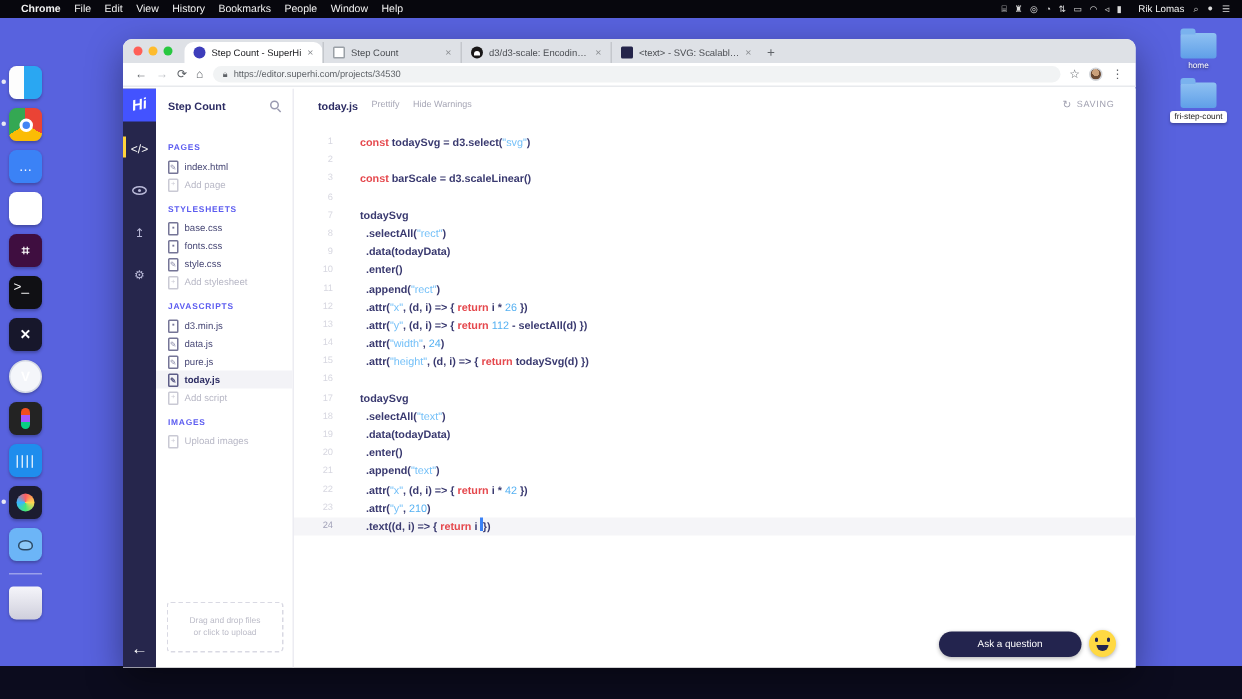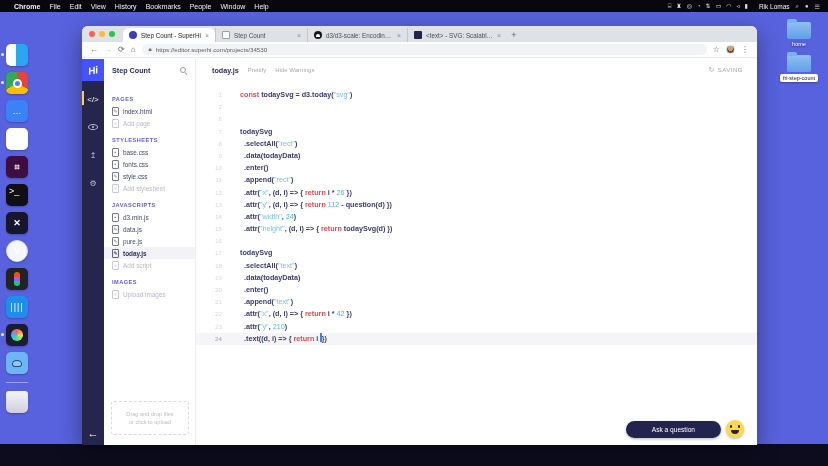--- a/index.html
+++ b/index.html
@@ -320,27 +320,31 @@
           <span class="ed-act">Prettify</span>
           <span class="ed-act">Hide Warnings</span>
           <span class="ed-status">
             <span class="sp">↻</span>
             <span>SAVING</span>
           </span>
         </div>
         <div class="code" id="code-area">
             <div class="cl">
               <span class="ln">1</span>
-              <span class="ct"><span class="tok-k">const </span><span class="tok-p">todaySvg = d3.today(</span><span class="tok-s">"svg"</span><span class="tok-p">)</span></span>
+              <span class="ct"><span class="tok-k">const </span><span class="tok-p">todaySvg = d3.select(</span><span class="tok-s">"svg"</span><span class="tok-p">)</span></span>
             </div>
             <div class="cl">
               <span class="ln">2</span>
               <span class="ct"></span>
             </div>
             <div class="cl">
+              <span class="ln">3</span>
+              <span class="ct"><span class="tok-k">const </span><span class="tok-p">barScale = d3.scaleLinear()</span></span>
+            </div>
+            <div class="cl">
               <span class="ln">6</span>
               <span class="ct"></span>
             </div>
             <div class="cl">
               <span class="ln">7</span>
               <span class="ct"><span class="tok-p">todaySvg</span></span>
             </div>
             <div class="cl">
               <span class="ln">8</span>
               <span class="ct"><span class="tok-p">  .selectAll(</span><span class="tok-s">"rect"</span><span class="tok-p">)</span></span>
@@ -356,21 +360,21 @@
             <div class="cl">
               <span class="ln">11</span>
               <span class="ct"><span class="tok-p">  .append(</span><span class="tok-s">"rect"</span><span class="tok-p">)</span></span>
             </div>
             <div class="cl">
               <span class="ln">12</span>
               <span class="ct"><span class="tok-p">  .attr(</span><span class="tok-s">"x"</span><span class="tok-p">, (d, i) =&gt; { </span><span class="tok-k">return</span><span class="tok-p"> i * </span><span class="tok-n">26</span><span class="tok-p"> })</span></span>
             </div>
             <div class="cl">
               <span class="ln">13</span>
-              <span class="ct"><span class="tok-p">  .attr(</span><span class="tok-s">"y"</span><span class="tok-p">, (d, i) =&gt; { </span><span class="tok-k">return</span><span class="tok-p"> </span><span class="tok-n">112</span><span class="tok-p"> - question(d) })</span></span>
+              <span class="ct"><span class="tok-p">  .attr(</span><span class="tok-s">"y"</span><span class="tok-p">, (d, i) =&gt; { </span><span class="tok-k">return</span><span class="tok-p"> </span><span class="tok-n">112</span><span class="tok-p"> - selectAll(d) })</span></span>
             </div>
             <div class="cl">
               <span class="ln">14</span>
               <span class="ct"><span class="tok-p">  .attr(</span><span class="tok-s">"width"</span><span class="tok-p">, </span><span class="tok-n">24</span><span class="tok-p">)</span></span>
             </div>
             <div class="cl">
               <span class="ln">15</span>
               <span class="ct"><span class="tok-p">  .attr(</span><span class="tok-s">"height"</span><span class="tok-p">, (d, i) =&gt; { </span><span class="tok-k">return</span><span class="tok-p"> todaySvg(d) })</span></span>
             </div>
             <div class="cl">

